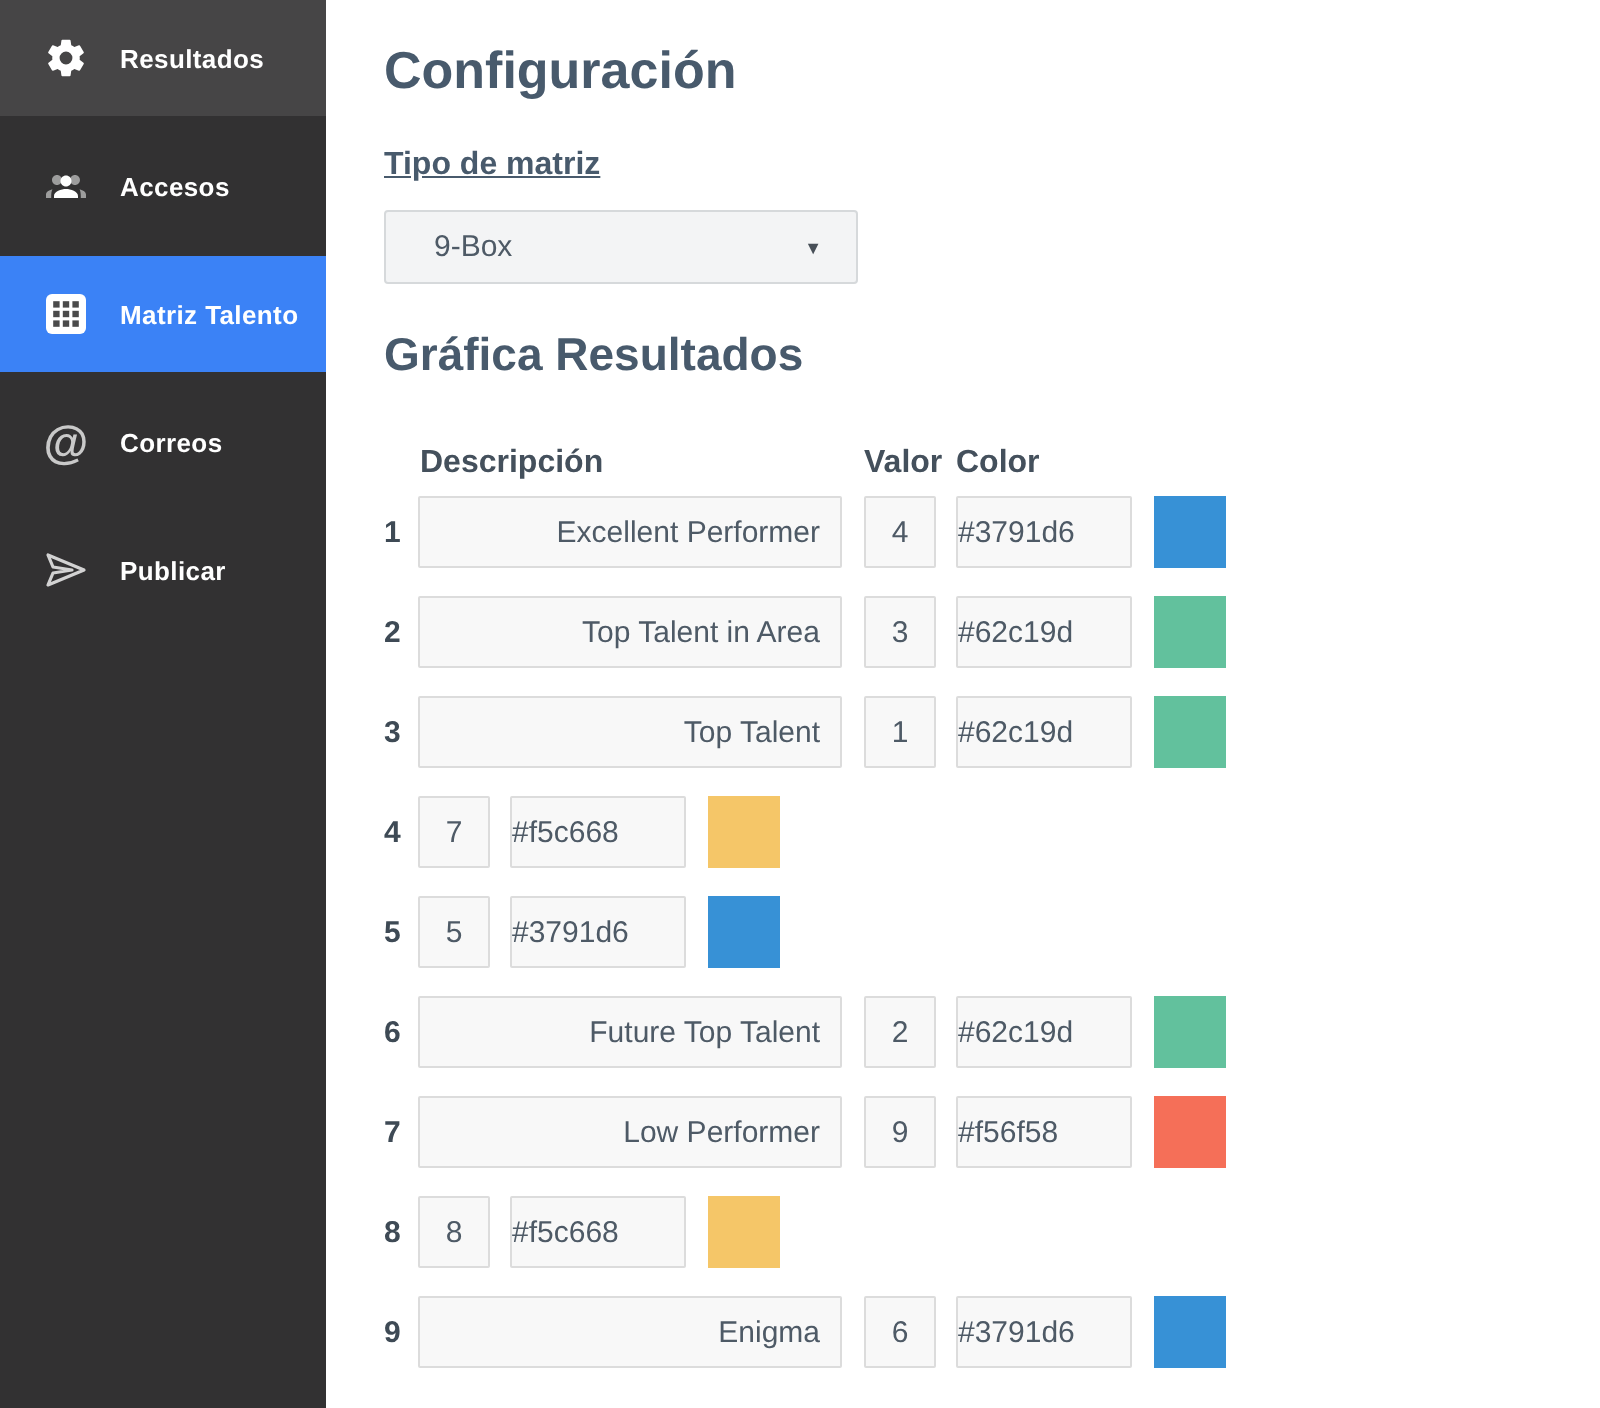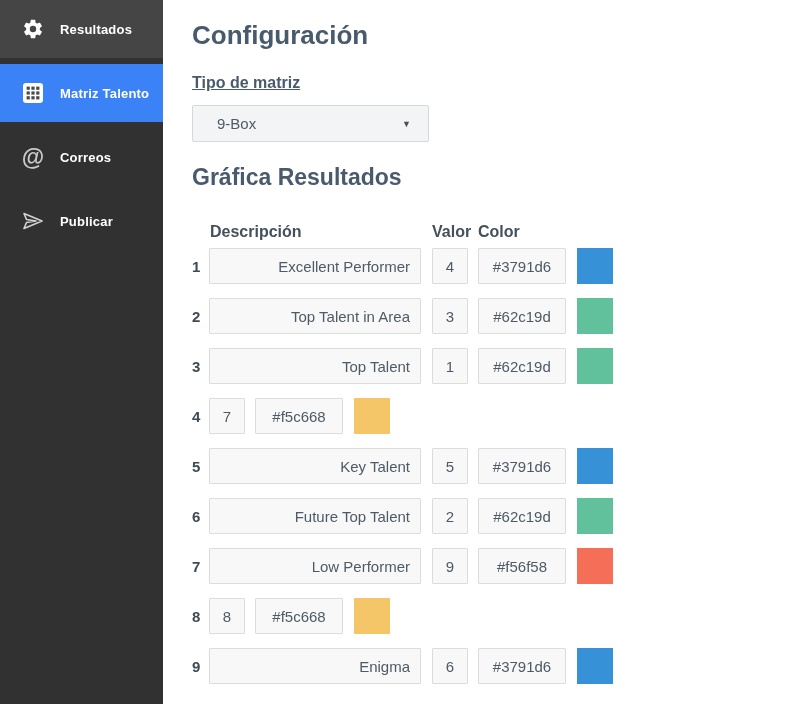--- a/index.html
+++ b/index.html
@@ -114,39 +114,49 @@
     background: #f8f8f8;
     border: 1px solid #dcdcdc;
     border-radius: 1px;
     font-family: "Liberation Sans", sans-serif;
     font-size: 15px;
     color: #4e5a66;
     outline: none;
   }
   .input-desc  { padding: 0 10px 0 17px; text-align: right; }
   .input-valor { text-align: center; }
-  .input-color { text-align: center; }
+  .input-color { text-align: left; }
   .swatch { width: 36px; height: 36px; }
 </style>
 </head>
 <body>
 
 <div class="app">
 
   <aside class="sidebar">
 
     <div class="side-item side-item--first">
       <span class="side-icon">
         <svg width="22" height="22" viewBox="0 0 24 24">
           <path fill="#ffffff" fill-rule="evenodd" d="M19.43 12.98c.04-.32.07-.64.07-.98s-.03-.66-.07-.98l2.11-1.65a.5.5 0 0 0 .12-.64l-2-3.46a.5.5 0 0 0-.61-.22l-2.49 1a7.3 7.3 0 0 0-1.69-.98l-.38-2.65A.49.49 0 0 0 14 2h-4a.49.49 0 0 0-.49.42l-.38 2.65c-.61.25-1.17.59-1.69.98l-2.49-1a.5.5 0 0 0-.61.22l-2 3.46a.5.5 0 0 0 .12.64l2.11 1.65c-.04.32-.07.65-.07.98s.03.66.07.98l-2.11 1.65a.5.5 0 0 0-.12.64l2 3.46c.12.22.39.3.61.22l2.49-1c.52.4 1.08.73 1.69.98l.38 2.65c.03.24.24.42.49.42h4c.25 0 .46-.18.49-.42l.38-2.65c.61-.25 1.17-.59 1.69-.98l2.49 1c.23.09.49 0 .61-.22l2-3.46a.5.5 0 0 0-.12-.64l-2.11-1.65zM12 15.5A3.5 3.5 0 1 1 12 8.5a3.5 3.5 0 0 1 0 7z"></path>
         </svg>
       </span>
       <span class="side-label">Resultados</span>
     </div>
 
+    <div class="side-item">
+      <span class="side-icon">
+        <svg width="24" height="24" viewBox="0 0 24 24">
+          <path fill="#9d9d9d" d="M16.5 11.5c1.38 0 2.49-1.12 2.49-2.5S17.88 6.5 16.5 6.5 14 7.62 14 9s1.12 2.5 2.5 2.5zm-9 0C8.88 11.5 10 10.38 10 9S8.88 6.5 7.5 6.5 5 7.62 5 9s1.12 2.5 2.5 2.5z"></path>
+          <path fill="#ffffff" d="M12 12.25c1.52 0 2.75-1.23 2.75-2.75S13.52 6.75 12 6.75 9.25 7.98 9.25 9.5 10.48 12.25 12 12.25zm0 1.25c-2.33 0-6 1.17-6 3.5V18h12v-1c0-2.33-3.67-3.5-6-3.5z"></path>
+          <path fill="#9d9d9d" d="M5.2 13.6C3.4 14.1 2 15 2 16.3V18h2.6v-1c0-1.3.2-2.5.6-3.4zm13.6 0c.4.9.6 2.1.6 3.4v1H22v-1.7c0-1.3-1.4-2.2-3.2-2.7z"></path>
+        </svg>
+      </span>
+      <span class="side-label">Accesos</span>
+    </div>
 
     <div class="side-item side-item--active">
       <span class="side-icon">
         <svg width="22" height="22" viewBox="0 0 22 22">
           <rect x="1" y="1" width="20" height="20" rx="3" fill="#ffffff"></rect>
           <rect x="4.6" y="4.6" width="3.2" height="3.2" fill="#4a4a4a"></rect>
           <rect x="9.4" y="4.6" width="3.2" height="3.2" fill="#4a4a4a"></rect>
           <rect x="14.2" y="4.6" width="3.2" height="3.2" fill="#4a4a4a"></rect>
           <rect x="4.6" y="9.4" width="3.2" height="3.2" fill="#4a4a4a"></rect>
           <rect x="9.4" y="9.4" width="3.2" height="3.2" fill="#4a4a4a"></rect>
@@ -246,23 +256,20 @@
           <input class="cell-input input-valor" type="text" value="7" style="">
         </span>
         <span class="col-color">
           <input class="cell-input input-color" type="text" value="#f5c668" style="">
         </span>
         <span class="col-swatch swatch" style="background: rgb(245, 198, 104);"></span>
       </div>
 
       <div class="data-row grid-row">
         <span class="col-num row-num">5</span>
-        <span class="col-desc">
-          <input class="cell-input input-desc" type="text" value="Key Talent" style="">
-        </span>
         <span class="col-valor">
           <input class="cell-input input-valor" type="text" value="5" style="">
         </span>
         <span class="col-color">
           <input class="cell-input input-color" type="text" value="#3791d6" style="">
         </span>
         <span class="col-swatch swatch" style="background: rgb(55, 145, 214);"></span>
       </div>
 
       <div class="data-row grid-row">

